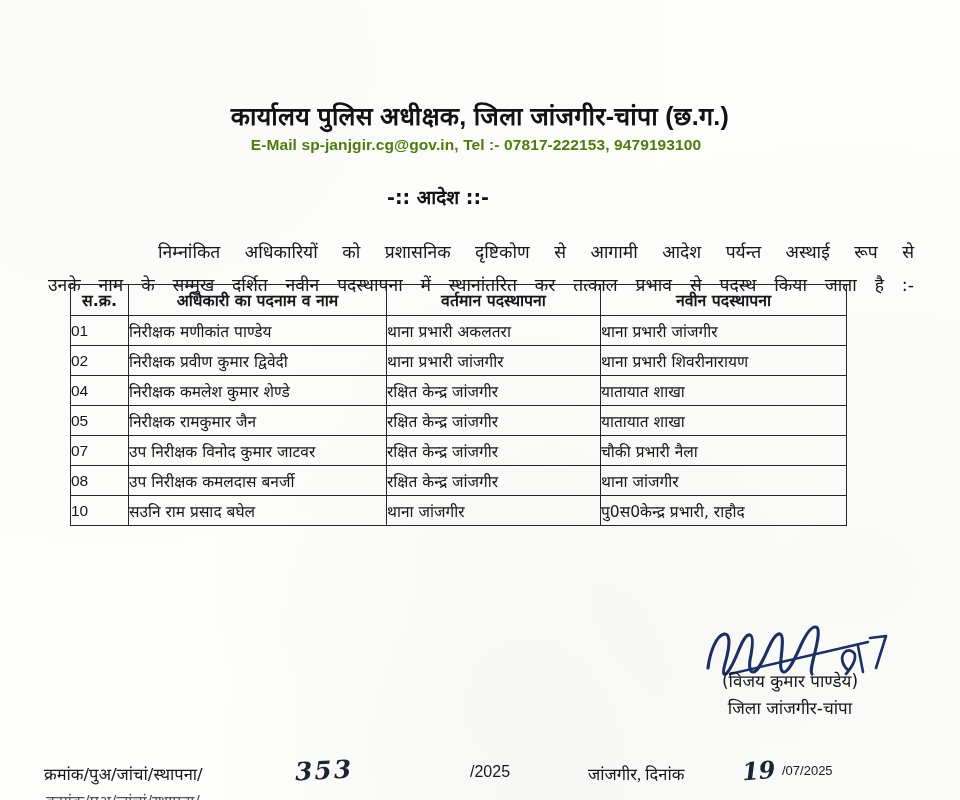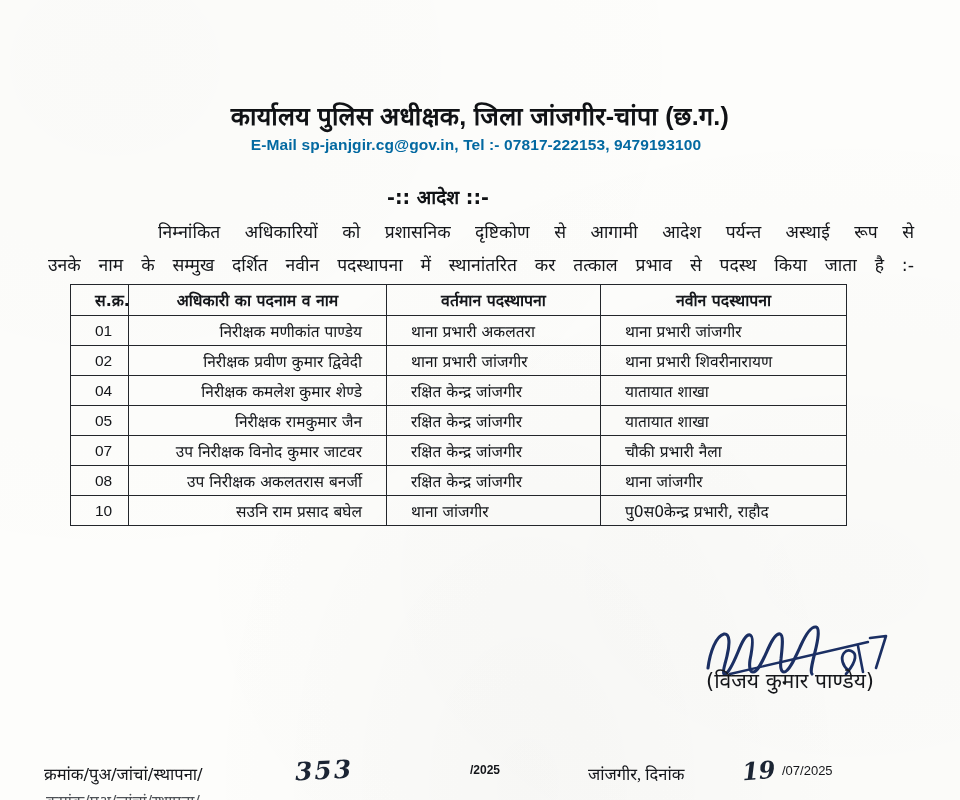--- a/index.html
+++ b/index.html
@@ -32,91 +32,91 @@
     font-family:Liberation Sans, sans-serif;
     font-size:25px;font-weight:700;
     letter-spacing:0.3px;
     color:#101215;
   }
   .contact-line{
     position:absolute;top:136px;left:0;width:952px;
     text-align:center;
     font-family:"Liberation Sans",sans-serif;
     font-size:15.5px;font-weight:600;
-    color:#0369a1;
+    color:#4d7c0f;
     letter-spacing:0.1px;
   }
   .order-heading{
     position:absolute;top:184px;left:0;width:876px;
     text-align:center;
     font-family:"DejaVu Sans",sans-serif;
     font-size:19px;font-weight:700;
     color:#101215;
   }
 
   
   .body-para{
     position:absolute;top:216px;left:48px;width:866px;
     font-family:"DejaVu Sans",sans-serif;
     font-size:17.5px;
     line-height:33px;
     color:#14161a;
     text-align:justify;
   }
   .body-para .l1{display:block;text-indent:110px;
-    text-align:justify;text-align-last:justify;}
+    text-align:justify;text-align-last:justify;margin-top:20px;}
   .body-para .l2{display:block;
     text-align:justify;text-align-last:justify;}
 
   
   .tbl-wrap{
     position:absolute;top:284px;left:70px;width:776px;
   }
   table.order-table{
     border-collapse:collapse;
     width:776px;
     table-layout:fixed;
     font-family:"DejaVu Sans",sans-serif;
     background:transparent;
   }
   table.order-table th,
   table.order-table td{
     border:1.4px solid #23262b;
-    padding:0 24px;
+    padding:0 0;
     height:29px;
     font-size:15.5px;
     font-weight:400;
     color:#14161a;
     vertical-align:middle;
     white-space:nowrap;
     overflow:hidden;
   }
   table.order-table th{
     font-weight:700;
     text-align:center;
     height:30px;
     font-size:15.8px;
   }
   col.c-sno{width:58px;}
   col.c-name{width:258px;}
   col.c-cur{width:214px;}
   col.c-new{width:246px;}
   td.sno{text-align:left;font-family:"Liberation Sans",sans-serif;font-size:15px;}
-  td.name{text-align:right;padding-left:12px;margin-left:23px;}
+  td.name{text-align:left;padding-left:12px;margin-left:23px;}
   td.cur{text-align:left;padding-left:12px;}
   td.new{text-align:left;padding-left:12px;}
 
   
   .sign-block{
     position:absolute;top:668px;left:640px;width:300px;
     text-align:center;
     font-family:"DejaVu Sans",sans-serif;
     color:#14161a;
   }
-  .sign-name{font-size:21px;font-weight:400;line-height:27px;}
+  .sign-name{font-size:17px;font-weight:400;line-height:27px;}
   .sign-desig{font-size:17px;line-height:27px;}
   .sign-dist{font-size:17px;line-height:27px;}
 
   
   .signature-mark{
     position:absolute;top:622px;left:700px;
     width:200px;height:62px;
     pointer-events:none;
   }
   .signature-mark svg{display:block;}
@@ -133,21 +133,21 @@
   .foot-num{
     position:absolute;left:295px;top:-6px;
     font-family:"DejaVu Serif",serif;
     font-size:25px;font-style:italic;font-weight:700;
     color:#1b2433;letter-spacing:2px;
     transform:rotate(-3deg);
   }
   .foot-year{
     position:absolute;left:470px;top:1px;
     font-family:"Liberation Sans",sans-serif;
-    font-size:12px;color:#14161a;font-weight:bold;
+    font-size:16px;color:#14161a;
   }
   .foot-place{
     position:absolute;left:588px;top:0;
     font-family:Liberation Serif, serif;
     font-size:16.5px;color:#14161a;white-space:nowrap;
   }
   .foot-day{
     position:absolute;left:742px;top:-6px;
     font-family:"DejaVu Serif",serif;
     font-size:24px;font-style:italic;font-weight:700;
@@ -228,21 +228,21 @@
             <td class="new">यातायात शाखा</td>
           </tr>
           <tr>
             <td class="sno">07</td>
             <td class="name">उप निरीक्षक विनोद कुमार जाटवर</td>
             <td class="cur">रक्षित केन्द्र जांजगीर</td>
             <td class="new">चौकी प्रभारी नैला</td>
           </tr>
           <tr>
             <td class="sno">08</td>
-            <td class="name">उप निरीक्षक अकलतरास बनर्जी</td>
+            <td class="name">उप निरीक्षक कमलदास बनर्जी</td>
             <td class="cur">रक्षित केन्द्र जांजगीर</td>
             <td class="new">थाना जांजगीर</td>
           </tr>
           <tr>
             <td class="sno">10</td>
             <td class="name">सउनि राम प्रसाद बघेल</td>
             <td class="cur">थाना जांजगीर</td>
             <td class="new">पु0स0केन्द्र प्रभारी, राहौद</td>
           </tr>
         </tbody>
@@ -254,20 +254,21 @@
       <path d="M8 46 C10 30, 16 14, 24 12 C30 11, 30 22, 27 34 C25 43, 22 50, 24 52 C27 54, 33 42, 38 30 C42 20, 46 12, 50 13 C54 14, 52 28, 50 38 C49 45, 50 50, 53 50 C58 50, 63 38, 68 27 C72 18, 76 11, 80 12 C84 13, 82 27, 81 37 C80 45, 81 50, 84 50 C89 50, 95 36, 101 23 C106 12, 111 4, 116 5 C120 6, 118 18, 115 30 C112 42, 110 50, 112 52" stroke="#1b2f63" stroke-width="3.1" stroke-linecap="round" stroke-linejoin="round"></path>
       <path d="M30 52 L168 20" stroke="#1b2f63" stroke-width="2.4" stroke-linecap="round"></path>
       <path d="M148 48 C143 44, 140 36, 144 31 C148 26, 156 29, 155 36 C154 43, 149 48, 146 52" stroke="#1b2f63" stroke-width="2.8" stroke-linecap="round" fill="none"></path>
       <path d="M158 24 L163 50" stroke="#1b2f63" stroke-width="2.6" stroke-linecap="round"></path>
       <path d="M170 16 L186 14 L176 46" stroke="#1b2f63" stroke-width="2.6" stroke-linecap="round" stroke-linejoin="round" fill="none"></path>
     </svg>
   </div>
 
   <div class="sign-block">
     <div class="sign-name">(विजय कुमार पाण्डेय)</div>
+    <div class="sign-dist">जिला जांजगीर-चांपा</div>
   </div>
 
   <div class="footer">
     <span class="foot-ref">क्रमांक/पुअ/जांचां/स्थापना/</span>
     <span class="foot-num">353</span>
     <span class="foot-year">/2025</span>
     <span class="foot-place">जांजगीर, दिनांक</span>
     <span class="foot-day">19</span>
     <span class="foot-date-rest">/07/2025</span>
   </div>

